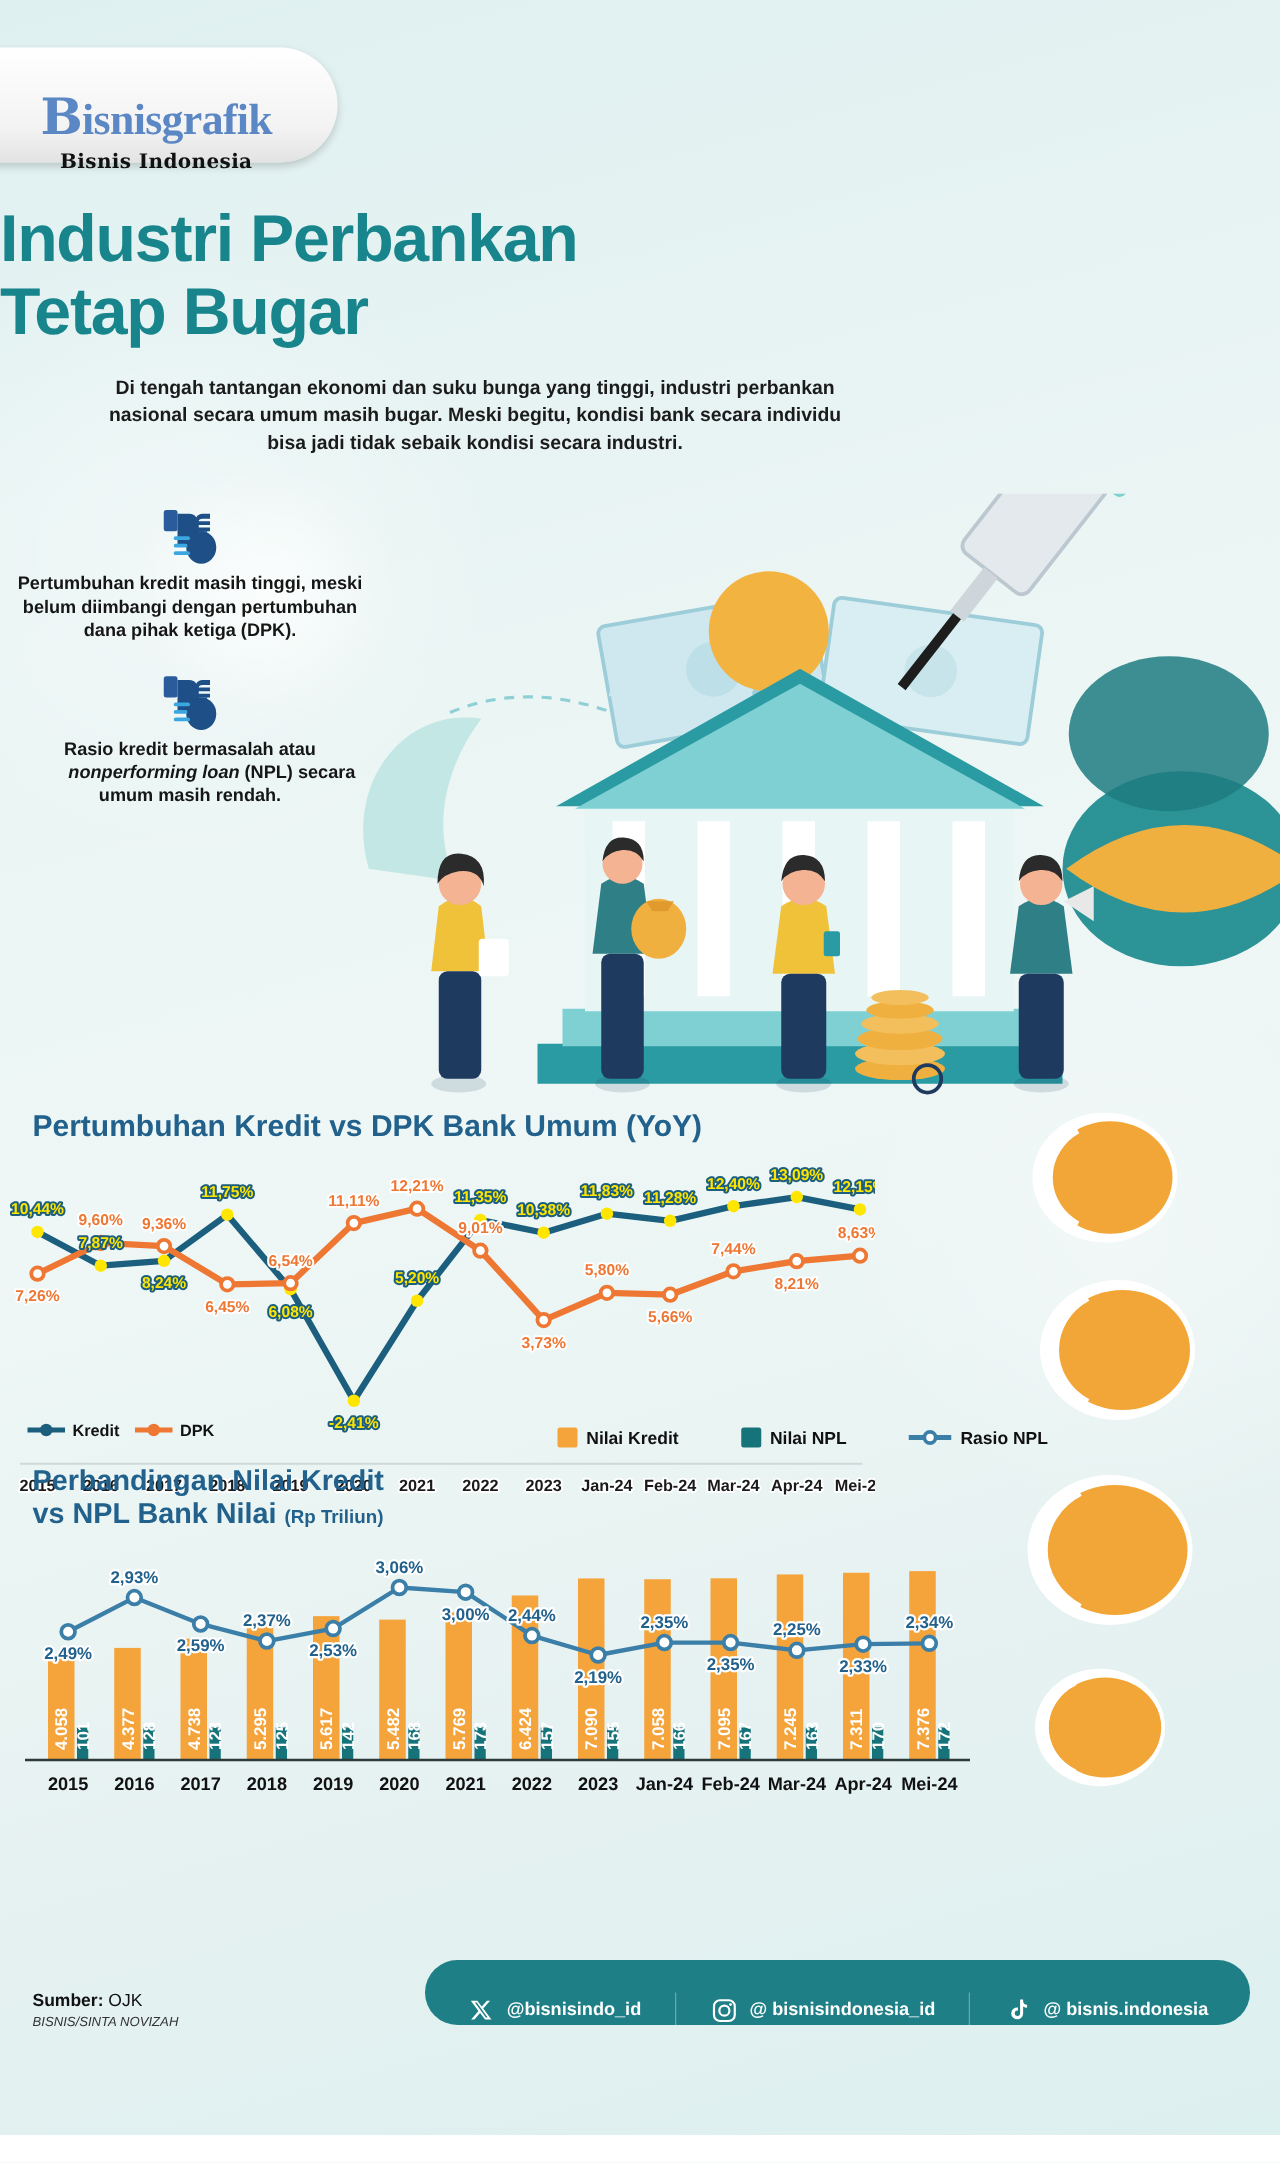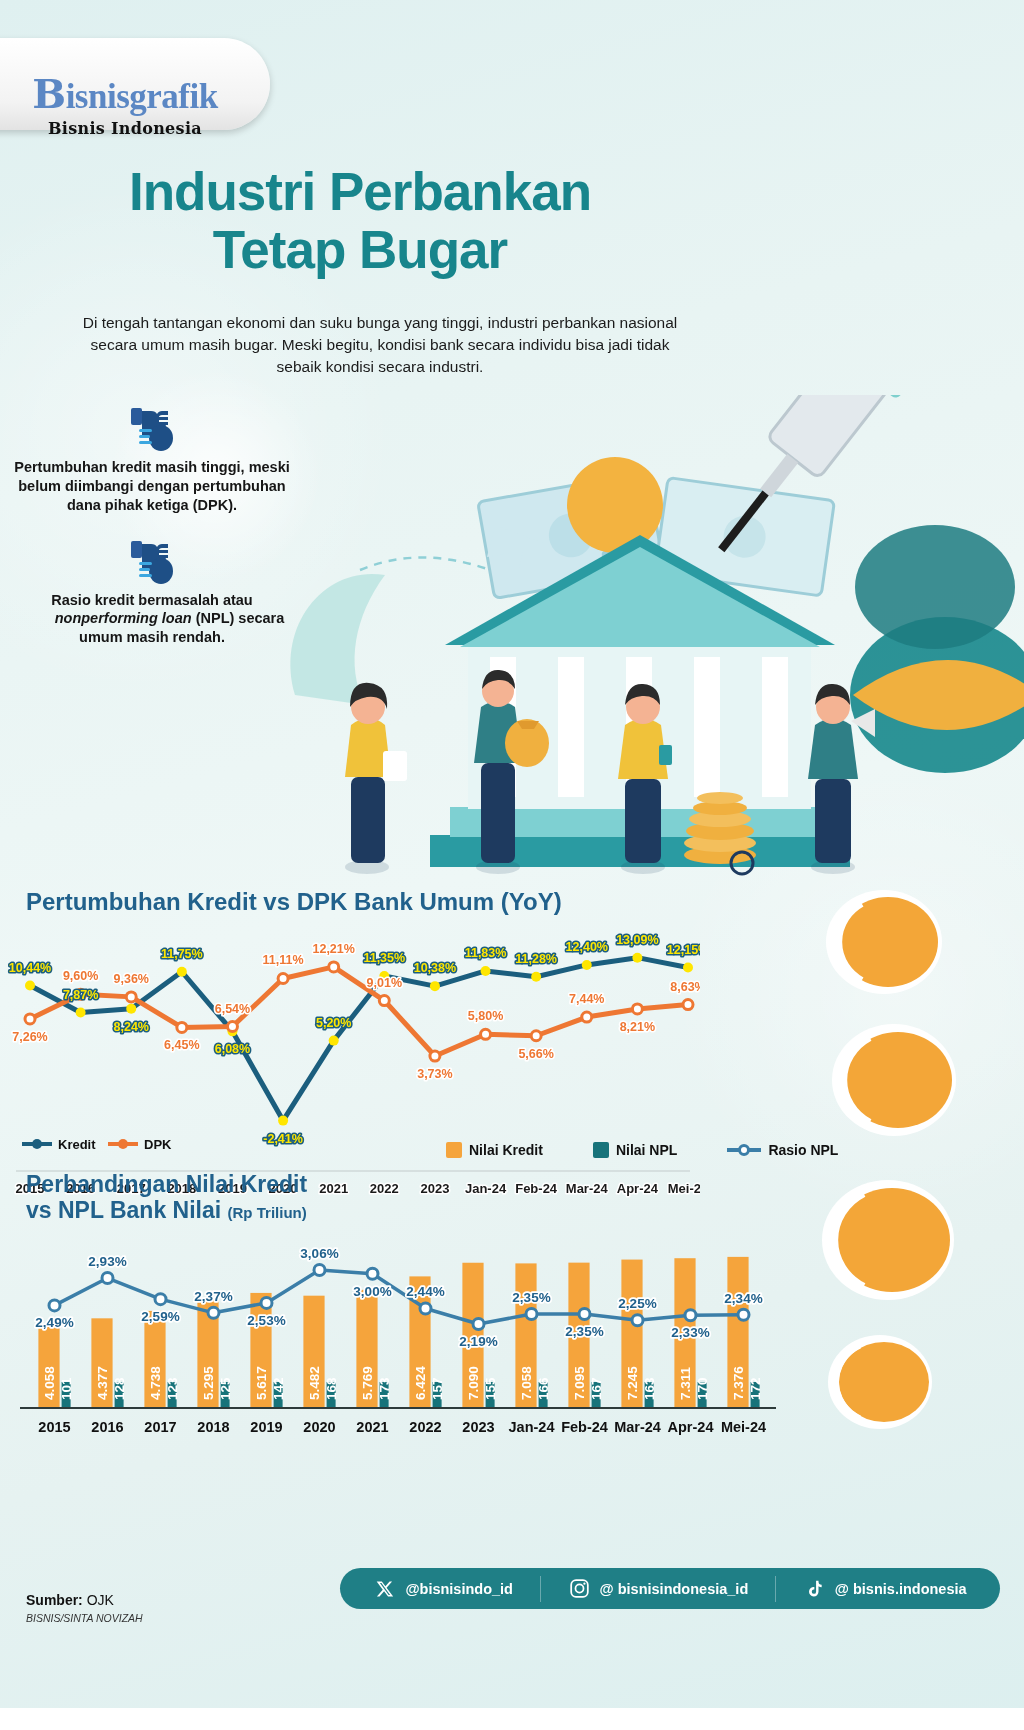--- a/index.html
+++ b/index.html
@@ -23,25 +23,25 @@
     border-radius:0 46px 46px 0; box-shadow:0 3px 7px rgba(0,0,0,.18);
     display:flex; flex-direction:column; align-items:center; justify-content:center;
   }
   .logo-main { font-family:"Liberation Serif", serif; font-weight:bold; font-size:35px;
     color:#5b87c4; letter-spacing:-.5px; line-height:1;margin-top:44px; }
   .logo-main .ornate { font-family:"DejaVu Serif", serif; font-size:40px; }
   .logo-rule { width:205px; height:2px; background:#333; margin:2px 0 3px; }
   .logo-sub { font-family:"DejaVu Serif", serif; font-weight:bold; font-size:16px; color:#111; letter-spacing:.3px; }
 
   
-  .headline { position:absolute; left:0; top:166px; width:720px; text-align:center;
+  .headline { position:absolute; left:0; top:166px; width:720px; 
     font-weight:bold; font-size:53px; line-height:.98; color:#18858c; letter-spacing:-1px; }
   .headline .l2 { display:block; margin-top:6px; }
-  .deck { position:absolute; left:70px; top:312px; width:620px; text-align:center;
-    font-weight:normal; font-size:15.5px; line-height:1.42; color:#1b1b1b; }
+  .deck { position:absolute; left:70px; top:300px; width:620px; text-align:center;
+    font-weight:bold; font-size:15.5px; line-height:1.42; color:#1b1b1b; }
 
   
   .bullets { position:absolute; left:12px; top:400px; width:280px; text-align:center; }
   .bullet { margin-bottom:18px; }
   .bullet-icon { width:58px; height:52px; margin:0 auto 6px; display:block; }
   .bullet-text { font-weight:bold; font-size:14.5px; line-height:1.3; color:#161616; }
   .bullet-text em { font-style:italic;margin-left:35px; }
 
   
   .hero { position:absolute; left:255px; top:395px; width:769px; height:490px; }
@@ -70,22 +70,22 @@
   .c2-ratio-lab { font-size:13.5px; font-weight:bold; fill:#21618c; paint-order:stroke; stroke:#fff; stroke-width:3.5px; stroke-linejoin:round; }
   .c2-xlab { font-size:14.5px; font-weight:bold; fill:#111; }
 
   
   .coins { position:absolute; right:0; top:890px; width:240px; height:570px; }
 
   
   .source { position:absolute; left:26px; top:1592px; font-size:14px; color:#111; font-weight:bold; }
   .source .val { font-weight:normal; }
   .byline { position:absolute; left:26px; top:1612px; font-size:10.5px; color:#333; font-style:italic; }
-  .social { position:absolute; left:340px; top:1568px; width:660px; height:41px;
-    background:#1f7f86; border-radius:26px; display:flex; align-items:center; justify-content:space-around; padding:0 20px; }
+  .social { position:absolute; left:340px; top:1568px; width:660px; height:52px;
+    background:#1f7f86; border-radius:26px; display:flex; align-items:flex-end; justify-content:space-around; padding:0 20px; }
   .soc { display:flex; align-items:center; gap:8px; color:#fff; font-size:14.5px; font-weight:bold; }
   .soc-ic { width:24px; height:24px; display:flex; align-items:center; justify-content:center; }
   .soc-sep { width:1px; height:26px; background:#ffffff55; }
   .bottom-strip { position:absolute; left:0; bottom:0; width:1024px; height:22px; background:#ffffff; }
 </style>
 </head>
 <body>
 
 <div class="bg-glow g1"></div>
 <div class="bg-glow g2"></div>

